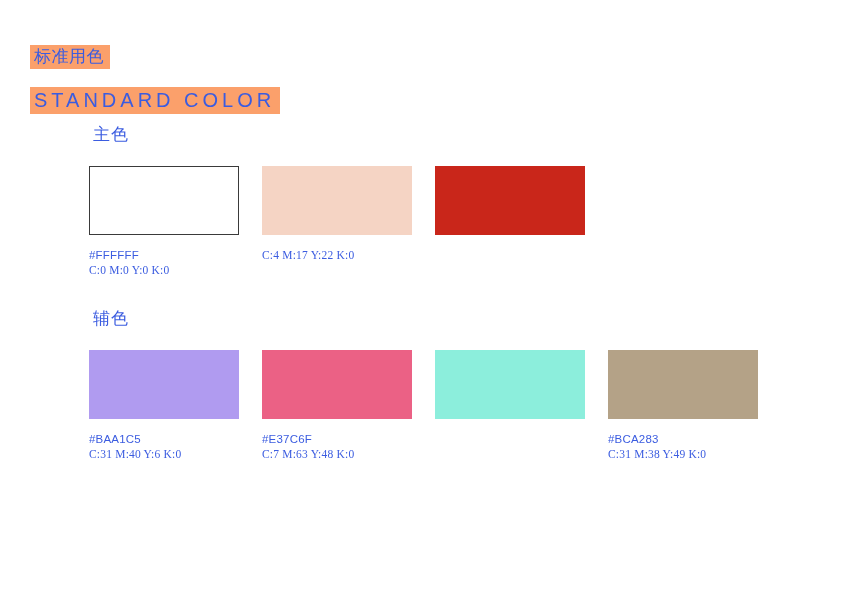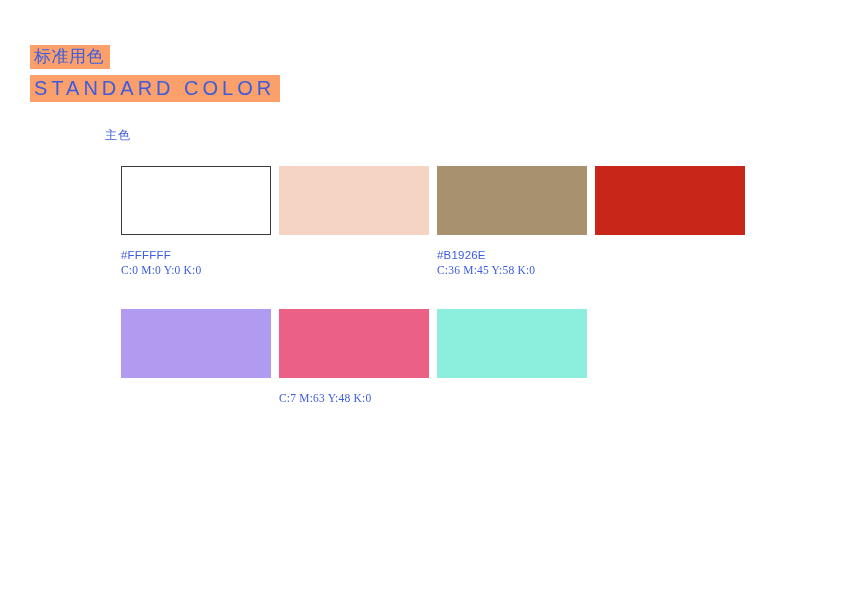--- a/index.html
+++ b/index.html
@@ -27,21 +27,21 @@
     display: inline-block;
     background: #fba06b;
     color: #3b5ce0;
     font-size: 17px;
     line-height: 22px;
     padding: 1px 6px 1px 4px;
     letter-spacing: 0.5px;
     white-space: nowrap;
   }
   .title-en-wrap {
-    margin-top: 6px;
+    margin-top: 18px;
   }
   .title-en {
     display: inline-block;
     background: #fba06b;
     color: #3b5ce0;
     font-size: 20px;
     line-height: 24px;
     padding: 1px 5px 2px 4px;
     letter-spacing: 4px;
     white-space: nowrap;
@@ -51,32 +51,31 @@
   .section {
     position: absolute;
     left: 89px;
     width: 663px;
   }
   .section-primary  { top: 125px; }
   .section-secondary{ top: 309px; }
 
   .section-title {
     color: #3b5ce0;
-    font-size: 12px;
+    font-size: 17px;
     line-height: 20px;
     letter-spacing: 1px;
-    margin: 0 0 21px 16px;
+    margin: 0 0 21px 4px;
     font-weight: normal;
   }
 
   
   .swatch-row {
     display: flex;
-    gap: 8px;
-    margin-left: 32px;
+    gap: 23px;
   }
   .swatch-cell {
     width: 150px;
     flex: 0 0 150px;
   }
   .swatch-chip {
     width: 150px;
     height: 69px;
     box-sizing: border-box;
   }
@@ -114,53 +113,60 @@
       <div class="swatch-chip bordered" style="background-color: rgb(255, 255, 255);"></div>
       <div class="swatch-meta">
         <span class="swatch-hex">#FFFFFF</span>
         <span class="swatch-cmyk">C:0 M:0 Y:0 K:0</span>
       </div>
     </div>
 
     <div class="swatch-cell">
       <div class="swatch-chip" style="background-color: rgb(245, 212, 196);"></div>
       <div class="swatch-meta">
+        <span class="swatch-cmyk">C:4 M:17 Y:22 K:0</span>
       </div>
     </div>
 
-    <div class="swatch-cell">
-      <div class="swatch-chip" style="background-color: rgb(168, 145, 110);"></div>
-      <div class="swatch-meta">
-        <span class="swatch-hex">#B1926E</span>
-        <span class="swatch-cmyk">C:36 M:45 Y:58 K:0</span>
-      </div>
-    </div>
 
     <div class="swatch-cell">
       <div class="swatch-chip" style="background-color: rgb(201, 38, 26);"></div>
       <div class="swatch-meta">
       </div>
     </div>
 
   </div>
 </div>
 
 <div class="section section-secondary">
+  <h2 class="section-title">辅色</h2>
   <div class="swatch-row">
 
     <div class="swatch-cell">
       <div class="swatch-chip" style="background-color: rgb(176, 155, 240);"></div>
+      <div class="swatch-meta">
+        <span class="swatch-hex">#BAA1C5</span>
+        <span class="swatch-cmyk">C:31 M:40 Y:6 K:0</span>
+      </div>
     </div>
 
     <div class="swatch-cell">
       <div class="swatch-chip" style="background-color: rgb(235, 97, 133);"></div>
       <div class="swatch-meta">
+        <span class="swatch-hex">#E37C6F</span>
         <span class="swatch-cmyk">C:7 M:63 Y:48 K:0</span>
       </div>
     </div>
 
     <div class="swatch-cell">
       <div class="swatch-chip" style="background-color: rgb(140, 238, 220);"></div>
     </div>
 
+    <div class="swatch-cell">
+      <div class="swatch-chip" style="background-color: rgb(180, 162, 135);"></div>
+      <div class="swatch-meta">
+        <span class="swatch-hex">#BCA283</span>
+        <span class="swatch-cmyk">C:31 M:38 Y:49 K:0</span>
+      </div>
+    </div>
 
   </div>
 </div>
 
 </body></html>

